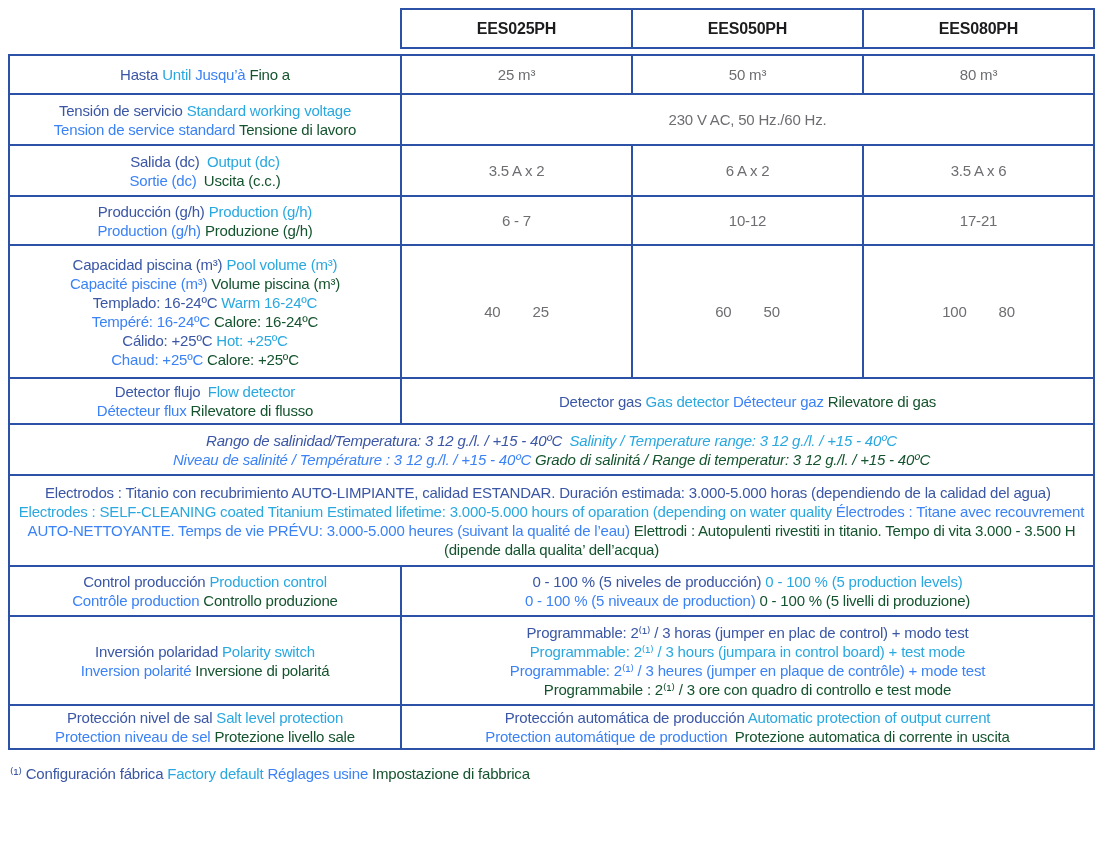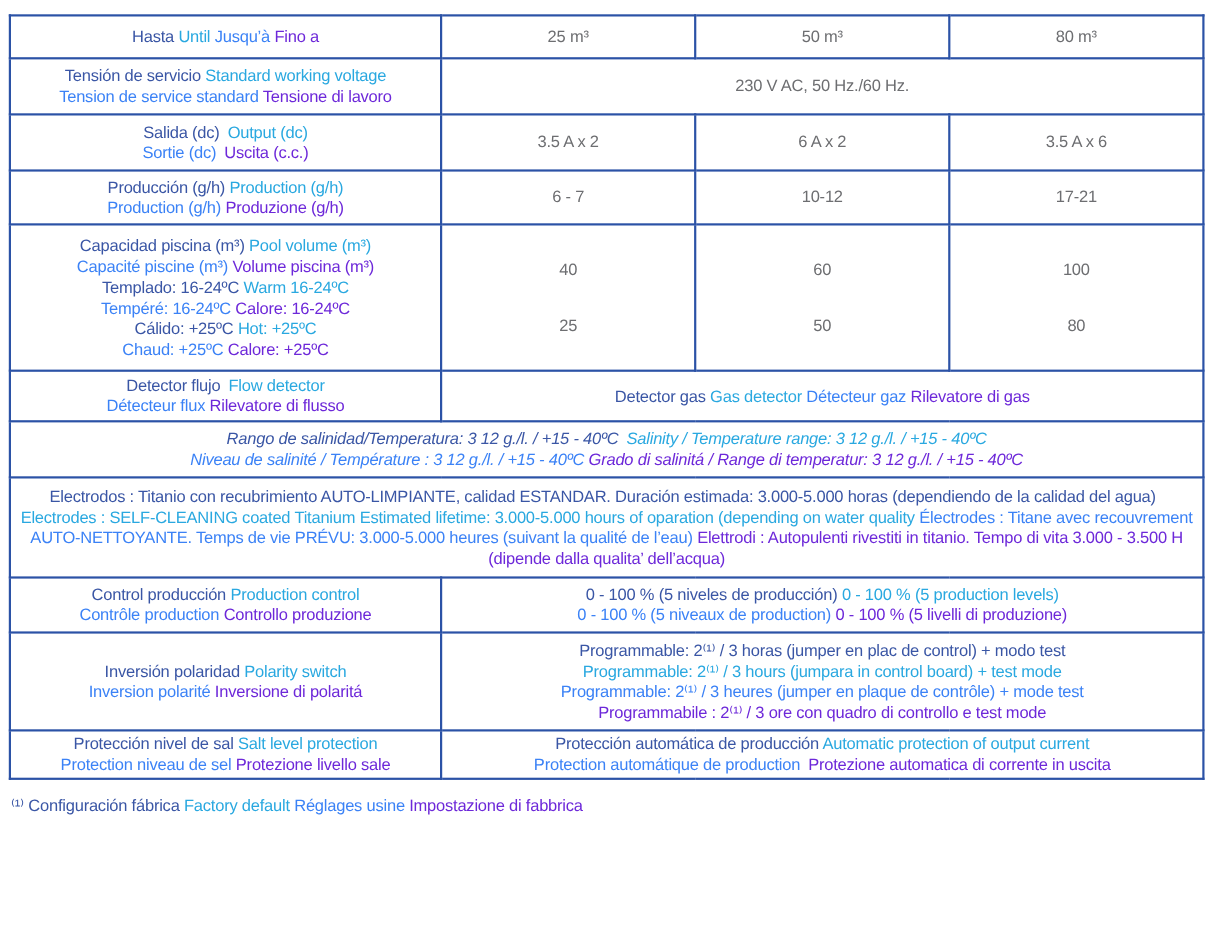--- a/index.html
+++ b/index.html
@@ -16,35 +16,49 @@
   
   .hd{width:693px;margin-left:392px;}
   .hd td{height:33px;font-weight:700;font-size:16px;color:#1d1d1f;}
   
   .bd{width:1085px;margin-top:5px;}
   .ln{line-height:19px;font-size:15px;white-space:nowrap;}
   .flow{line-height:19px;font-size:15px;}
   .c-es{color:#3a56a5;}
   .c-en{color:#29a8e0;}
   .c-fr{color:#3b82f6;}
-  .c-it{color:#6d28d9;margin-top:24px;}
+  .c-it{color:#14532d;margin-top:24px;}
   .val{color:#6d6e71;font-size:15px;line-height:19px;}
-  .stack{display:flex;flex-direction:column;gap:32px;align-items:center;justify-content:center;}
+  .stack{display:flex;flex-direction:row;gap:32px;align-items:center;justify-content:center;}
   
   .r-hasta{height:39px;} .r-voltage{height:51px;} .r-output{height:51px;}
   .r-production{height:49px;} .r-pool{height:133px;} .r-flow{height:46px;}
   .r-salinity{height:51px;font-style:italic;} .r-electrodes{height:91px;} .r-control{height:50px;}
   .r-polarity{height:89px;} .r-salt{height:41px;}
   .footnote{margin:14px 0 0 2px;font-size:15px;line-height:19px;}
 </style>
 </head>
 <body>
 
 <div class="sheet">
 
+  <table class="hd">
+    <colgroup>
+        <col style="width:231px">
+        <col style="width:231px">
+        <col style="width:231px">
+      </colgroup>
+    <tbody>
+        <tr>
+      <td>EES025PH</td>
+      <td>EES050PH</td>
+      <td>EES080PH</td>
+    </tr>
+  </tbody>
+    </table>
 
   <table class="bd">
     <colgroup>
         <col style="width:392px">
         <col style="width:231px">
         <col style="width:231px">
         <col style="width:231px">
       </colgroup>
 
     <tbody>

